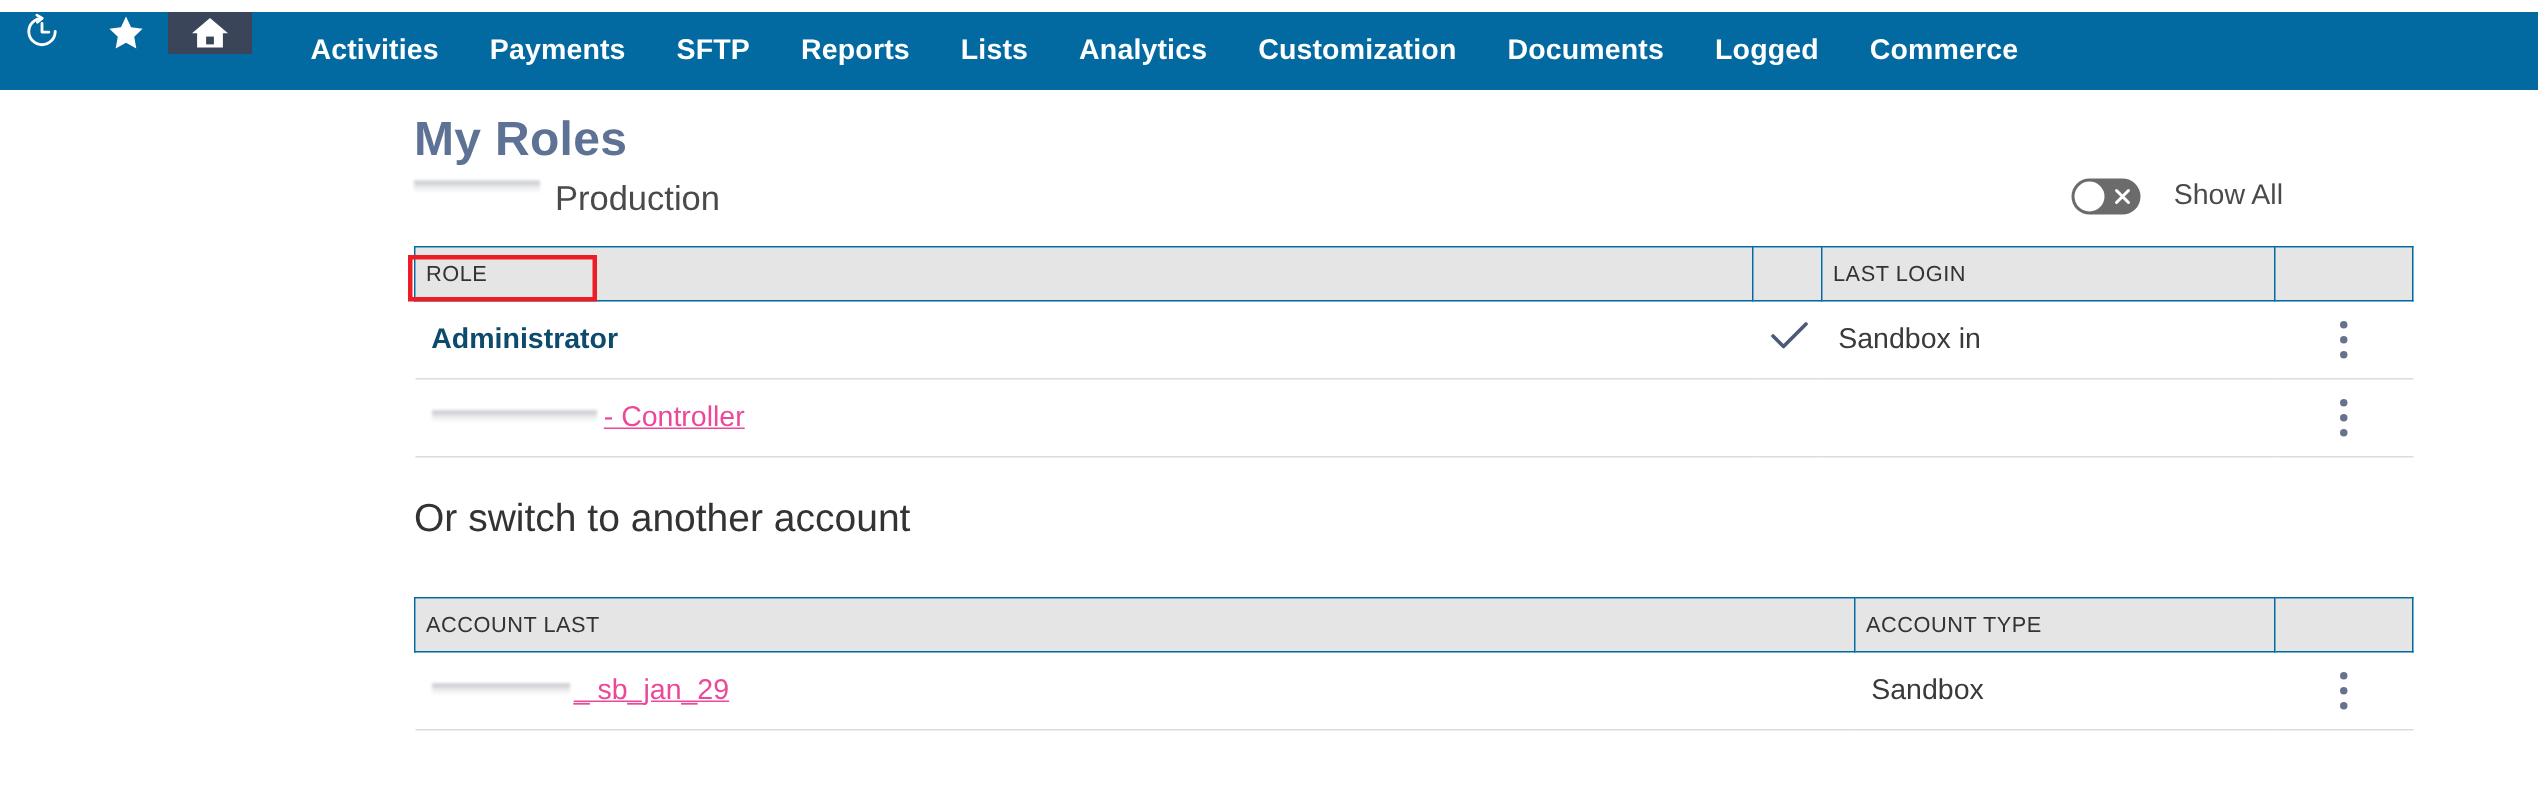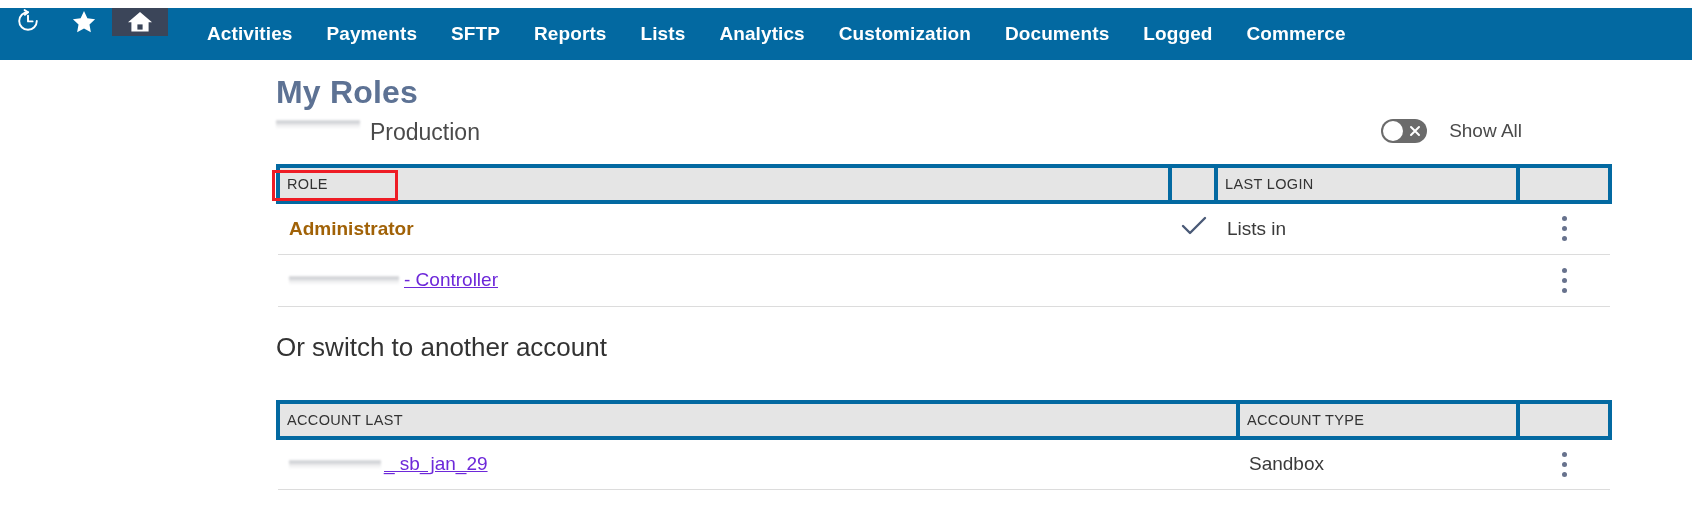--- a/index.html
+++ b/index.html
@@ -136,21 +136,21 @@
   }
 
   
   .tbl {
     width: 1332px;
     border-collapse: collapse;
     table-layout: fixed;
   }
   .tbl thead th {
     background: #e5e5e5;
-    border: 4px solid #0369a1;
+    border: 1px solid #0369a1;
     height: 36px;
     text-align: left;
     font-size: 14.5px;
     font-weight: 400;
     color: #333;
     padding: 0 7px;
     letter-spacing: .35px;
   }
   .tbl tbody td {
     border-bottom: 1px solid #dcdcdc;
@@ -164,24 +164,24 @@
 
   .col-name { width: 892px; }
   .col-check { width: 46px; }
   .col-mid   { width: 302px; }
   .col-menu  { width: 92px; }
 
   .col-acct-name { width: 960px; }
   .col-acct-type { width: 280px; }
   .col-acct-menu { width: 92px; }
 
-  .role-strong { font-weight: bold; color: #a16207; font-size: 19px; }
+  .role-strong { font-weight: bold; color: #0c4a6e; font-size: 19px; }
 
   .acct-link {
-    color: #6d28d9;
+    color: #ec4899;
     text-decoration: underline;
     font-size: 19px;
     cursor: pointer;
   }
 
   .check-cell { text-align: right; padding-right: 0; }
   .checkmark { display:inline-block; }
 
   .kebab {
     display: flex;
@@ -313,21 +313,21 @@
             <td>
               <span class="role-strong">Administrator</span>
             </td>
             <td class="check-cell">
               <span class="checkmark">
                 <svg width="26" height="20" viewBox="0 0 26 20">
                   <path d="M2 10 L9 17 L24 2" fill="none" stroke="#4a5a77" stroke-width="2.4" stroke-linecap="round" stroke-linejoin="round"></path>
                 </svg>
               </span>
             </td>
-            <td>Lists in</td>
+            <td>Sandbox in</td>
             <td class="kebab-cell">
               <div class="kebab-inner">
                 <div class="kebab">
                   <span></span>
                     <span></span>
                     <span></span>
                 </div>
               </div>
             </td>
           </tr>

